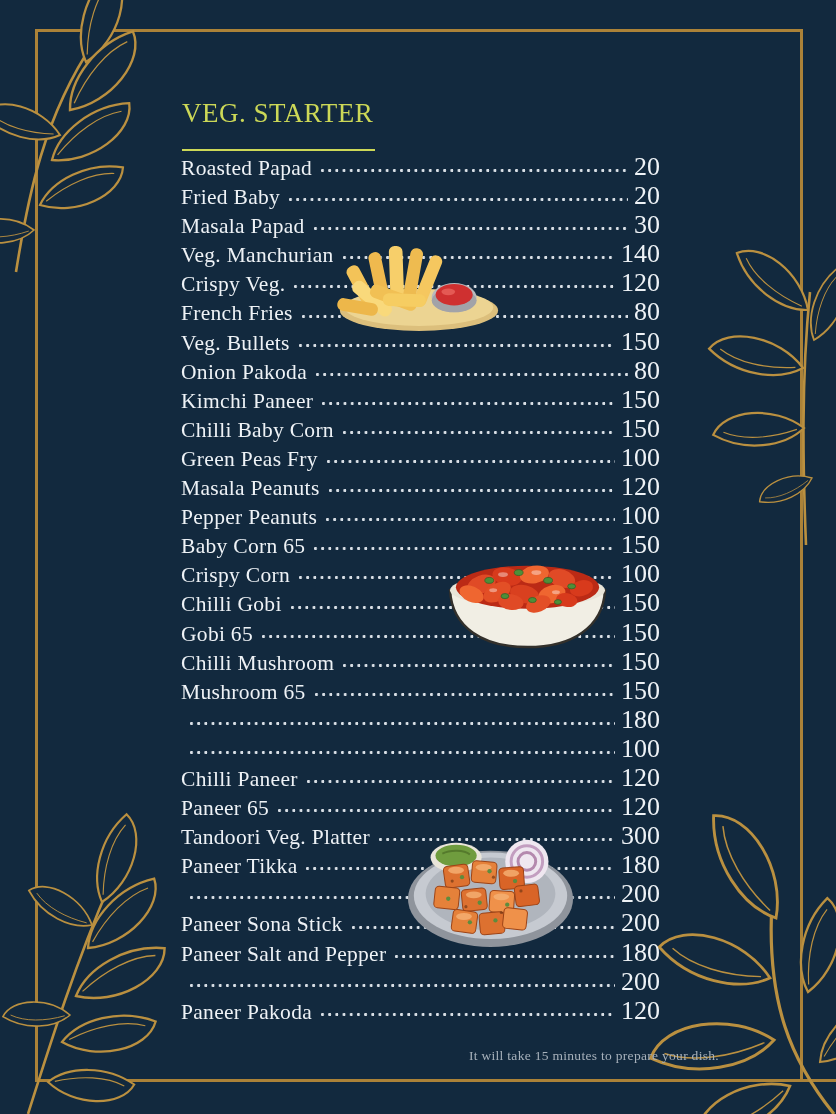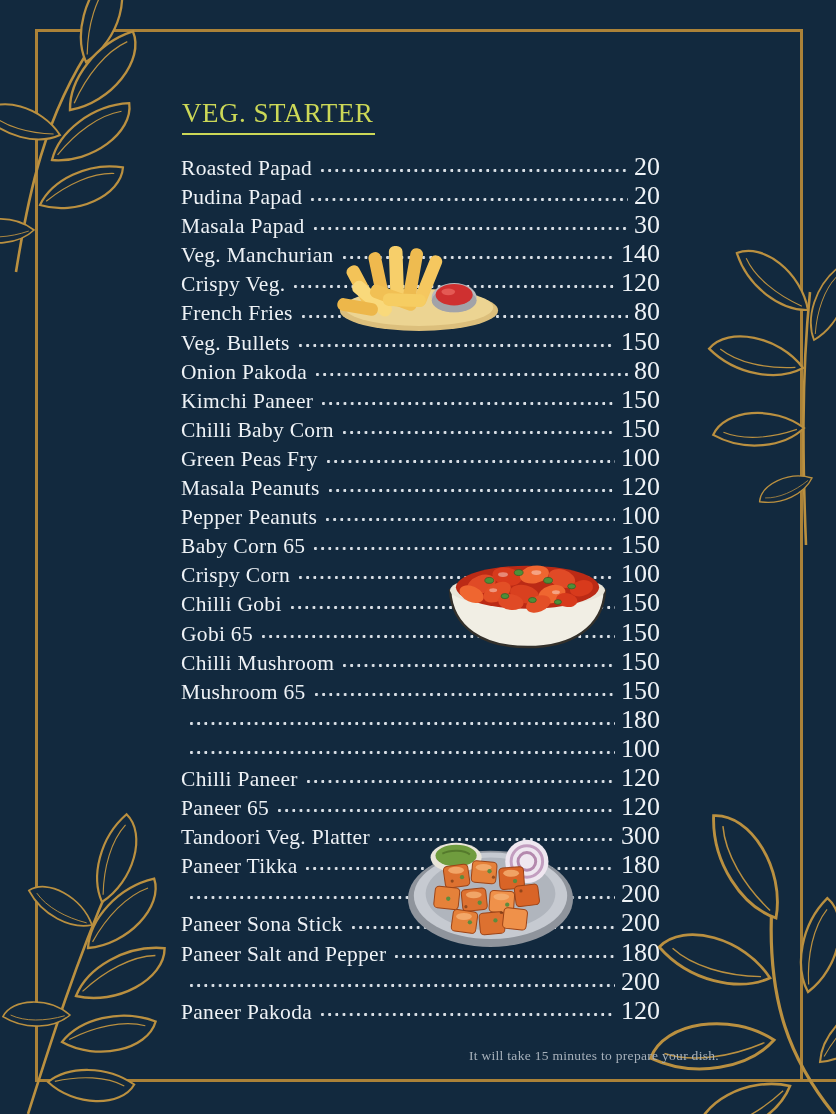--- a/index.html
+++ b/index.html
@@ -32,21 +32,21 @@
   .leaves{position:absolute;left:0;top:0;pointer-events:none;}
   .leaves .lf{fill:var(--background);stroke:var(--leaf-gold);stroke-width:2.3;}
   .leaves .lv{fill:none;stroke:var(--leaf-gold);stroke-width:1.2;}
   .leaves .st{fill:none;stroke:var(--leaf-gold);stroke-width:2.6;}
   .leaves .st2{fill:none;stroke:var(--leaf-gold);stroke-width:3.2;}
   .title{
     position:absolute;left:182px;top:98px;margin:0;
     font-size:27px;font-weight:normal;letter-spacing:.5px;
     color:var(--title-green);
     border-bottom:2px solid var(--title-green);
-    padding:0 2px 4px 0;
+    padding:0 2px 20px 0;
   }
   .list{
     position:absolute;left:181px;top:152px;width:479px;
     color:var(--item-text);
   }
   .row{display:flex;align-items:baseline;height:29.1px;}
   .name{font-size:21.5px;white-space:nowrap;letter-spacing:.3px;}
   .price{font-size:26px;white-space:nowrap;}
   .dots{
     flex:1;align-self:flex-end;height:3px;
@@ -121,21 +121,21 @@
   <h1 class="title">VEG. STARTER</h1>
 
   <div class="list">
   <div class="row">
     <span class="name">Roasted Papad</span>
     <span class="dots"></span>
     <span class="price">20</span>
   </div>
 
   <div class="row">
-    <span class="name">Pudina Papad</span>
+    <span class="name">Fried Baby</span>
     <span class="dots"></span>
     <span class="price">20</span>
   </div>
 
   <div class="row">
     <span class="name">Masala Papad</span>
     <span class="dots"></span>
     <span class="price">30</span>
   </div>
 

